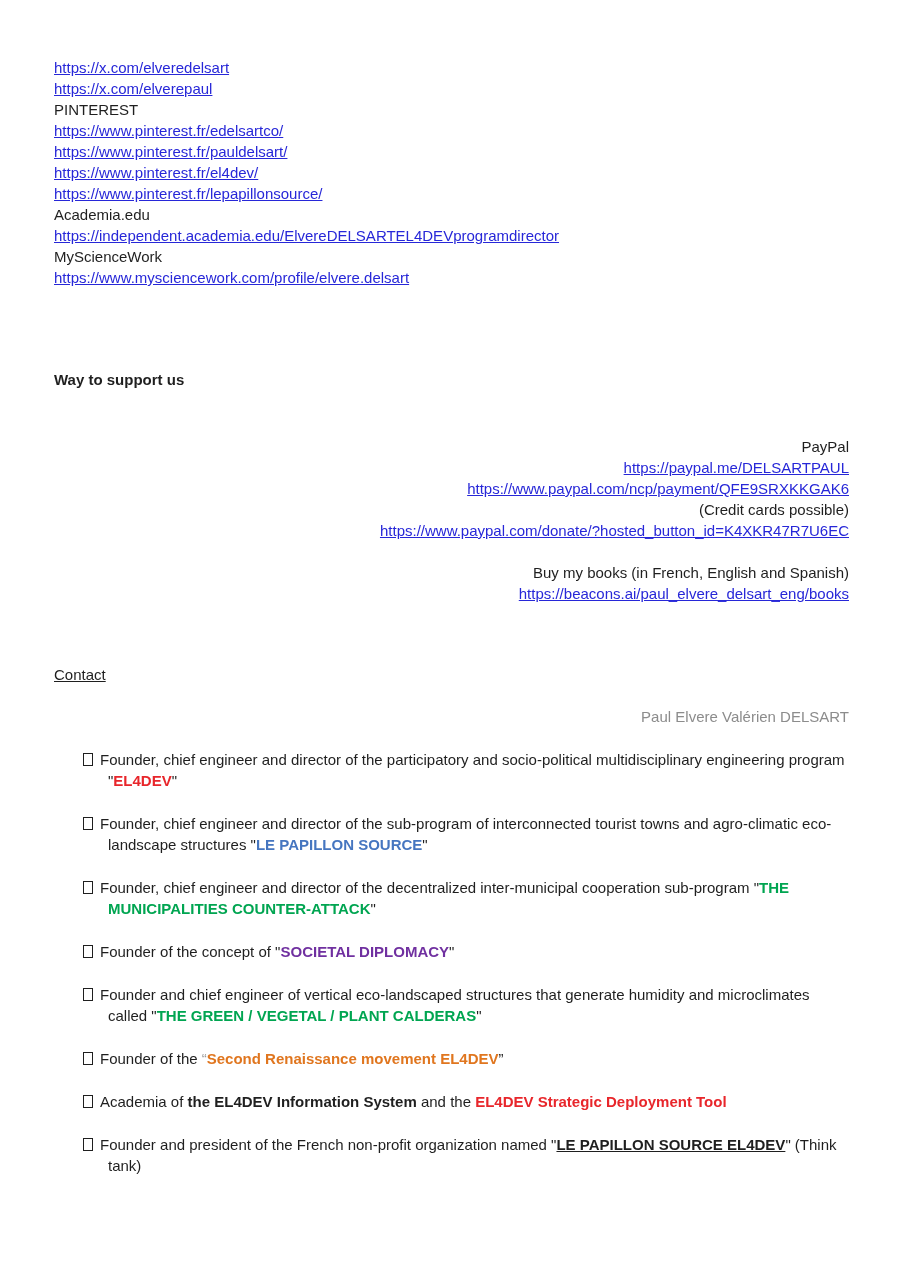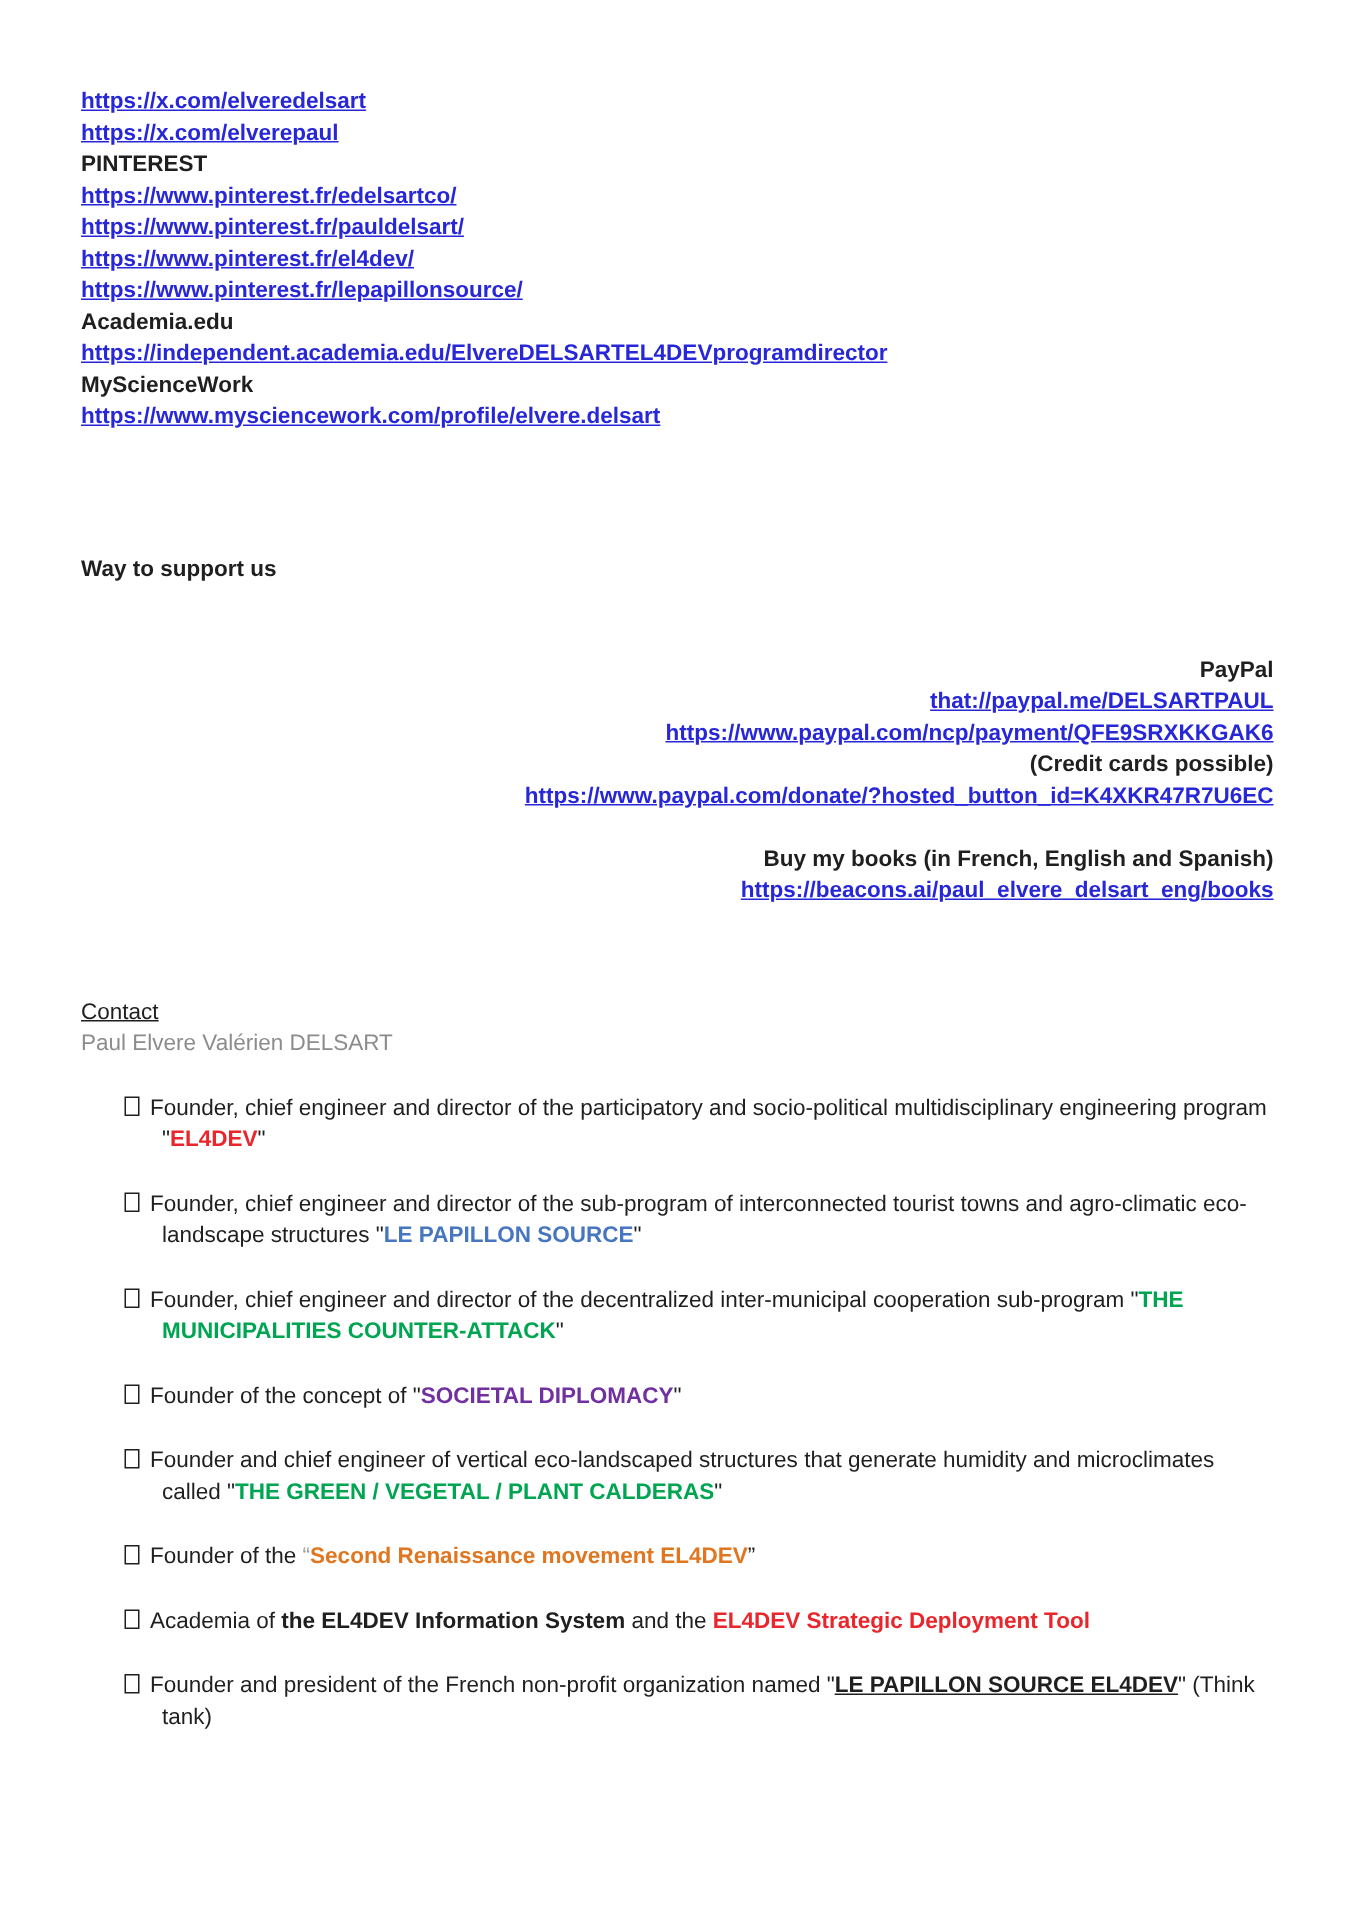--- a/index.html
+++ b/index.html
@@ -8,34 +8,34 @@
     height: 1280px;
     box-sizing: border-box;
     background: #ffffff;
     color: #1f1f1f;
     font-family: "Liberation Sans", "DejaVu Sans", sans-serif;
     font-size: 15px;
     line-height: 21px;
     padding: 57px 56px 0 54px;
     overflow: hidden;
   }
-  .line { min-height: 21px; font-weight: bold; }
+  .line { min-height: 21px; }
   .gap  { height: 21px; }
   a.doclink {
     color: var(--link, #2727d8);
     text-decoration: underline;
     cursor: pointer;
   }
   .heading {
     font-weight: bold;
     margin-top: 81px;
   }
   .support-block { margin-top: 46px; text-align: right; }
   .contact-heading { margin-top: 60px; text-decoration: underline; }
-  .contact-name { color: var(--gray, #8c8c8c); }
+  .contact-name { margin-top: 21px; color: var(--gray, #8c8c8c); text-align: right; }
   ul.bullets {
     list-style: none;
     margin: 22px 0 0 0;
     padding: 0;
   }
   ul.bullets li {
     margin: 0 0 22px 29px;
     padding-left: 25px;
     text-indent: -25px;
   }
@@ -74,21 +74,21 @@
       <div class="line"><span>Academia.edu</span></div>
       <div class="line"><a class="doclink">https://independent.academia.edu/ElvereDELSARTEL4DEVprogramdirector</a></div>
       <div class="line"><span>MyScienceWork</span></div>
       <div class="line"><a class="doclink">https://www.mysciencework.com/profile/elvere.delsart</a></div>
     </div>
 
   <div class="heading">Way to support us</div>
 
   <div class="support-block" id="support-lines">
       <div class="line"><span>PayPal</span></div>
-      <div class="line"><a class="doclink">that://paypal.me/DELSARTPAUL</a></div>
+      <div class="line"><a class="doclink">https://paypal.me/DELSARTPAUL</a></div>
       <div class="line"><a class="doclink">https://www.paypal.com/ncp/payment/QFE9SRXKKGAK6</a></div>
       <div class="line"><span>(Credit cards possible)</span></div>
       <div class="line"><a class="doclink">https://www.paypal.com/donate/?hosted_button_id=K4XKR47R7U6EC</a></div>
       <div class="gap"></div>
       <div class="line"><span>Buy my books (in French, English and Spanish)</span></div>
       <div class="line"><a class="doclink">https://beacons.ai/paul_elvere_delsart_eng/books</a></div>
     </div>
 
   <div class="contact-heading">Contact</div>
 

